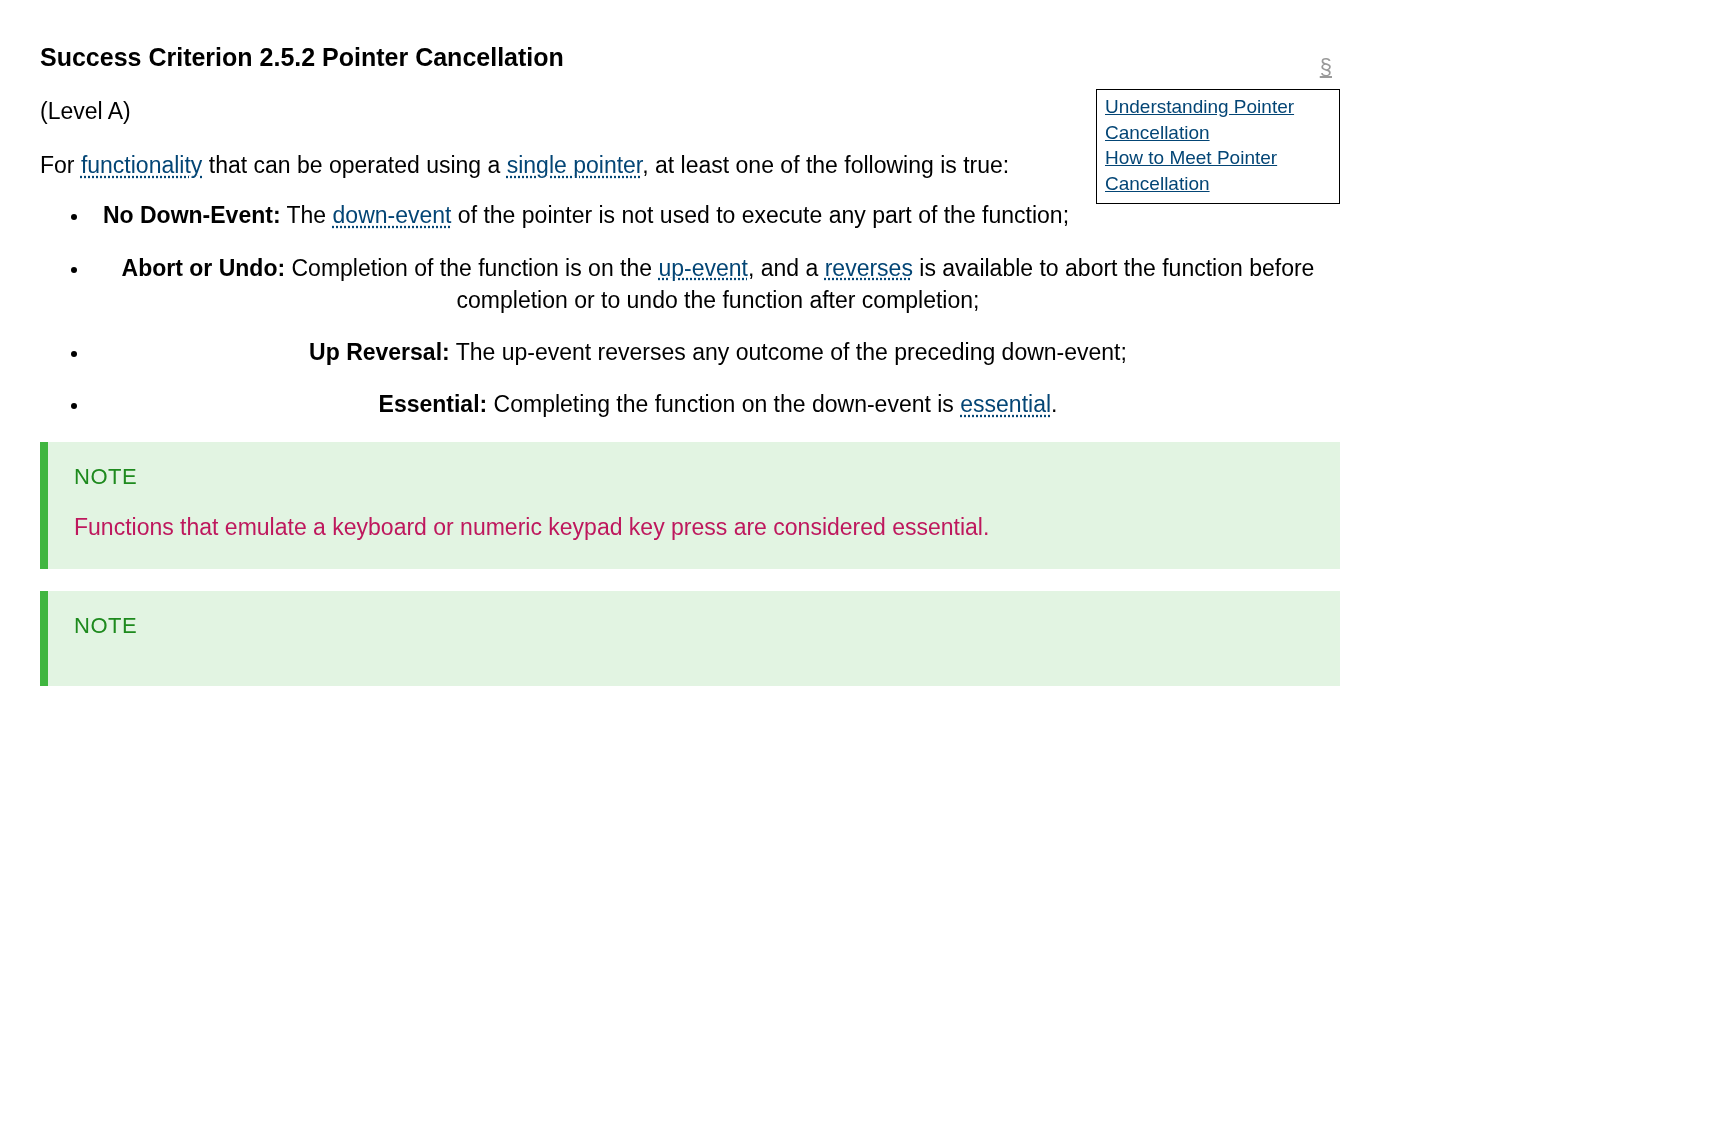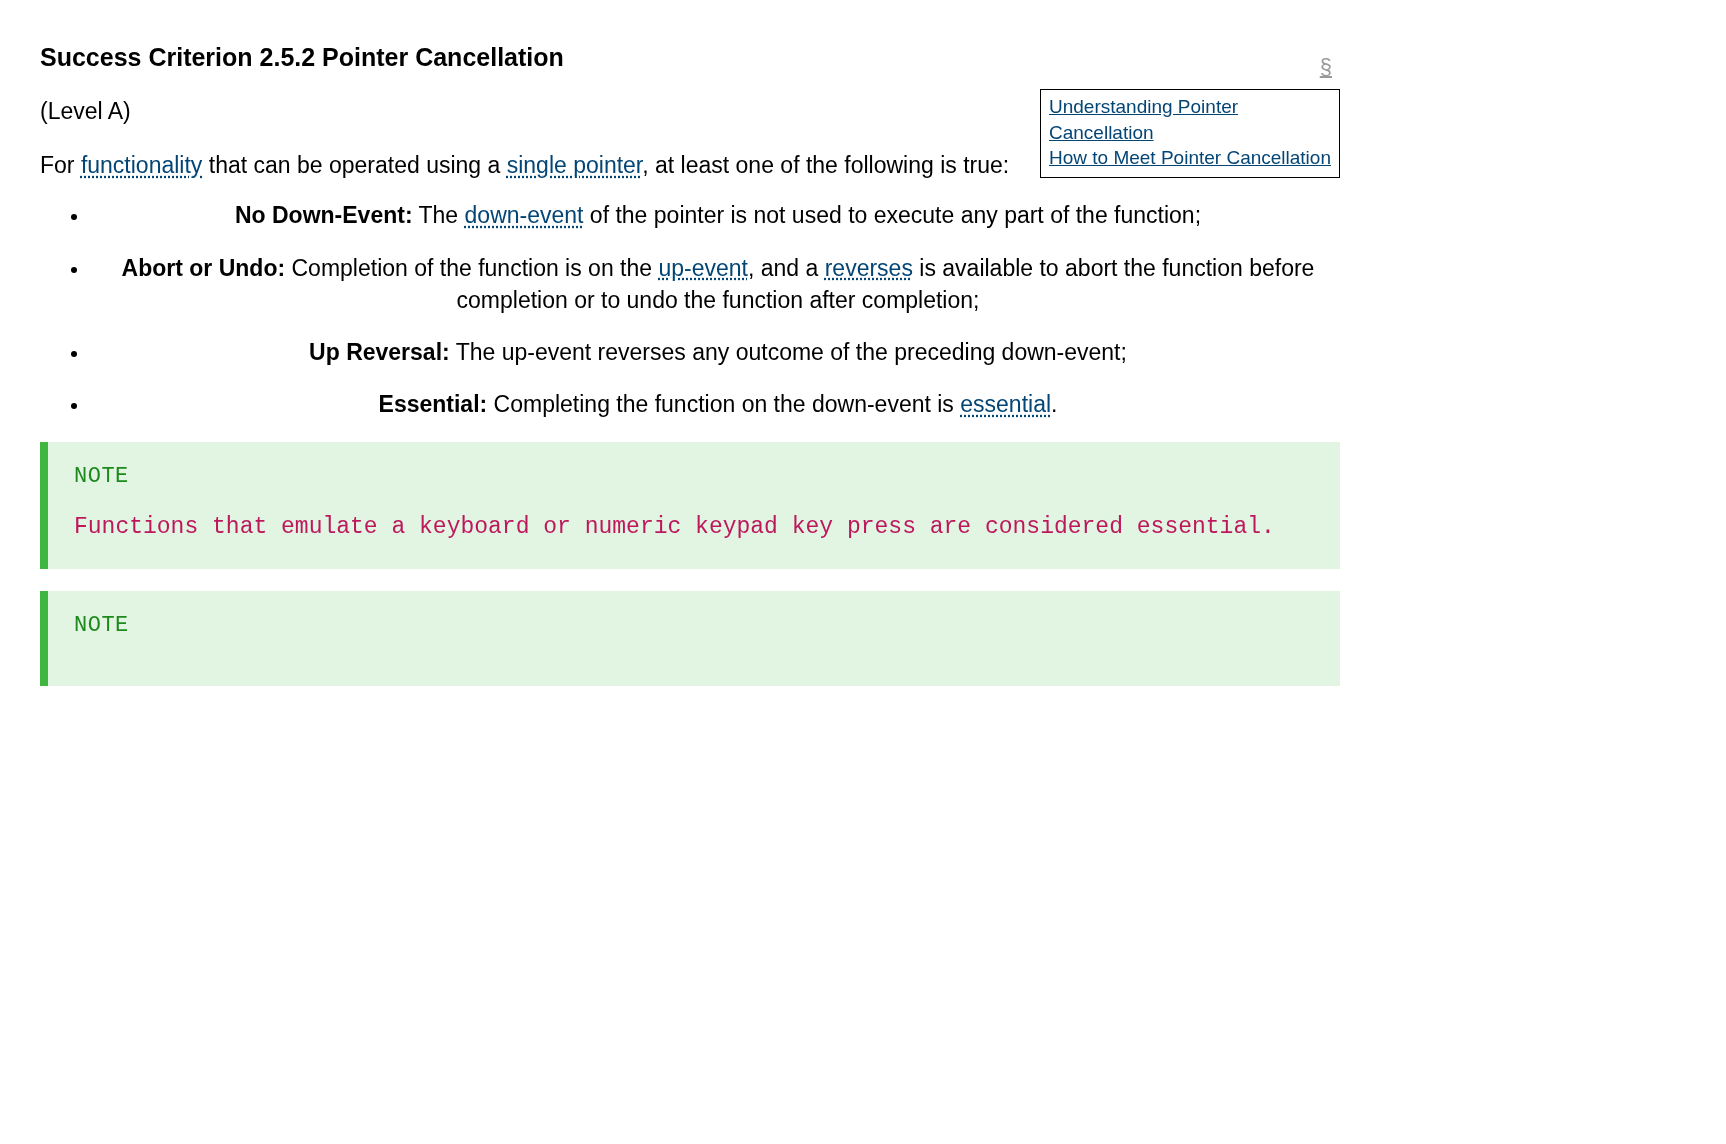--- a/index.html
+++ b/index.html
@@ -35,21 +35,21 @@
   }
   .doclinks {
     float: right;
     border: 1px solid #000;
     padding: 4px 8px 6px 8px;
     margin-left: 20px;
     margin-top: -6px;
     margin-bottom: 8px;
     font-size: 19px;
     line-height: 1.35;
-    width: 300px;
+    width: 244px;
     box-sizing: border-box;
   }
   .doclinks a {
     color: #034575;
     text-decoration: underline;
     display: block;
   }
   .intro {
     margin: 0 0 18px 0;
     clear: none;
@@ -73,21 +73,20 @@
     font-size: 20px;
   }
   .dt {
     font-weight: 700;
   }
   .note {
     background: #e2f4e2;
     border-left: 8px solid #3fb63f;
     padding: 20px 26px 26px 26px;
     margin: 22px 0 6px 0;
-    font-family: Liberation Mono, monospace;
   }
   .note-label {
     color: #1e8a1e;
     font-size: 22px;
     letter-spacing: 0.5px;
     margin-bottom: 18px;
   }
   .note-body {
     color: #be185d;
   }

